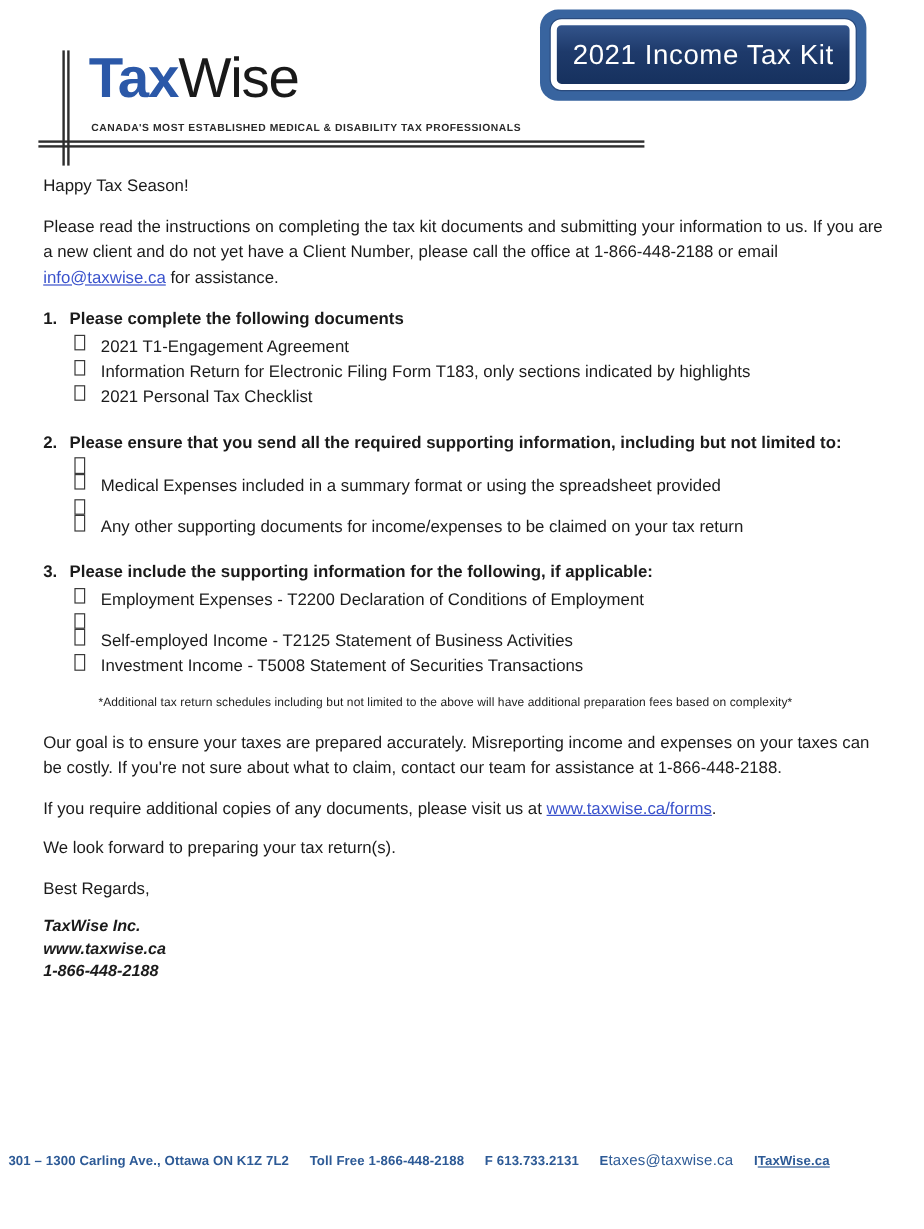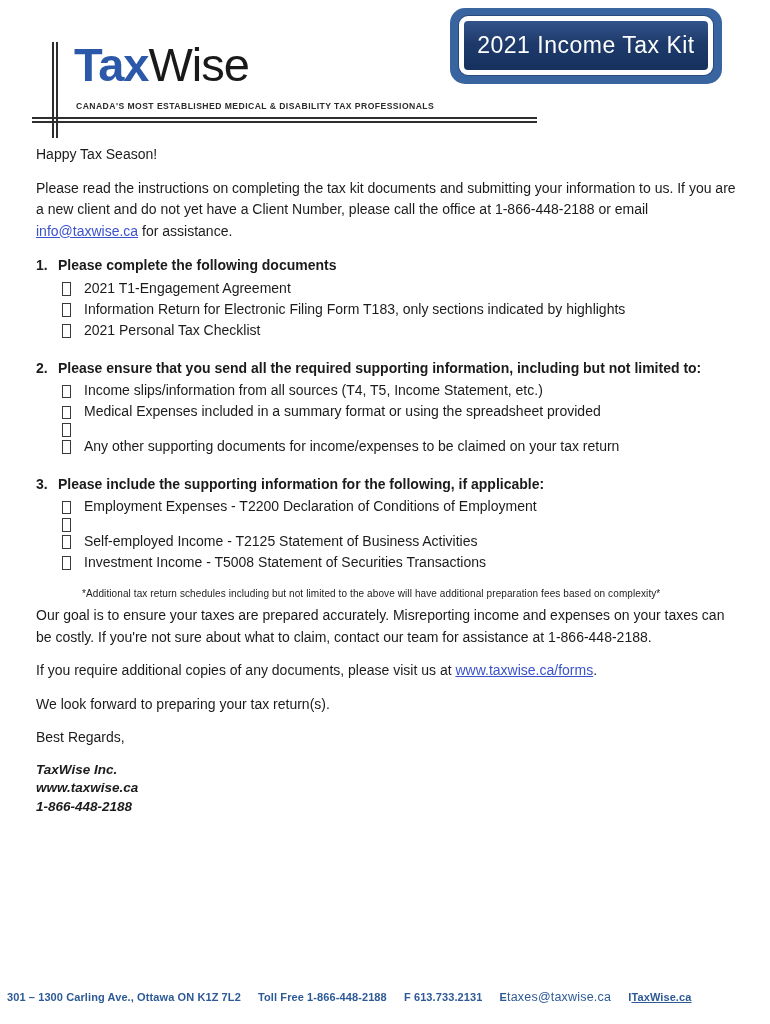--- a/index.html
+++ b/index.html
@@ -33,30 +33,30 @@
   
   main{position:absolute;left:36px;top:144px;width:700px;font-size:14px;line-height:21.5px;}
   p{margin:0;}
   .greeting{margin-bottom:12px;}
   .para{margin-bottom:12px;}
   a.doc-link{color:#3a52cc;text-decoration:underline;cursor:pointer;margin-top:28px;}
   .sec{margin-top:13px;}
   .sec-head{font-weight:700;display:flex;}
   .sec-num{width:22px;flex:none;}
   .sec-items{margin-top:1px;}
-  .item{display:flex;align-items:center;line-height:21px;padding-left:26px;}
+  .item{display:flex;align-items:flex-start;line-height:21px;padding-left:26px;}
   .cbx{flex:none;width:7px;height:11.5px;border:1.2px solid #3a3a3a;margin-right:13px;
     position:relative;top:1px;display:inline-block;}
   .fine-print{margin-top:10px;margin-left:46px;font-size:10px;color:#1b1b1b;letter-spacing:.1px;}
-  .goal{margin-top:1px;}
+  .goal{margin-top:11px;}
   .sig-block{margin-top:11px;font-weight:700;font-style:italic;line-height:18.5px;font-size:13.5px;}
   
   footer{
     position:absolute;left:0;top:960px;width:674px;text-align:left;
-    color:#2d5a96;font-size:11px;font-weight:700;letter-spacing:.1px;white-space:nowrap;margin-top:30px;
+    color:#2d5a96;font-size:11px;font-weight:700;letter-spacing:.1px;white-space:nowrap;
   }
   footer .seg{margin:0 7px;}
   footer .f-email{font-weight:400;font-size:12.5px;letter-spacing:.2px;}
   footer .f-site{text-decoration:underline;}
   footer a{color:#2d5a96;text-decoration:none;}
   footer a.f-site{text-decoration:underline;cursor:pointer;}
 </style>
 </head>
 <body>
 
@@ -104,21 +104,20 @@
     </div>
 
     <div class="sec" style="margin-top:17px;">
       <div class="sec-head">
         <span class="sec-num">2.</span>
         <span class="sec-title">Please ensure that you send all the required supporting information, including but not limited to:</span>
       </div>
       <div class="sec-items">
         <div class="item">
             <span class="cbx"></span>
-            <span>Income slips/information from all sources (T4, T5, Income Statement, etc.)</span>
           </div>
         <div class="item">
             <span class="cbx"></span>
             <span>Medical Expenses included in a summary format or using the spreadsheet provided</span>
           </div>
         <div class="item">
             <span class="cbx"></span>
           </div>
         <div class="item">
             <span class="cbx"></span>

